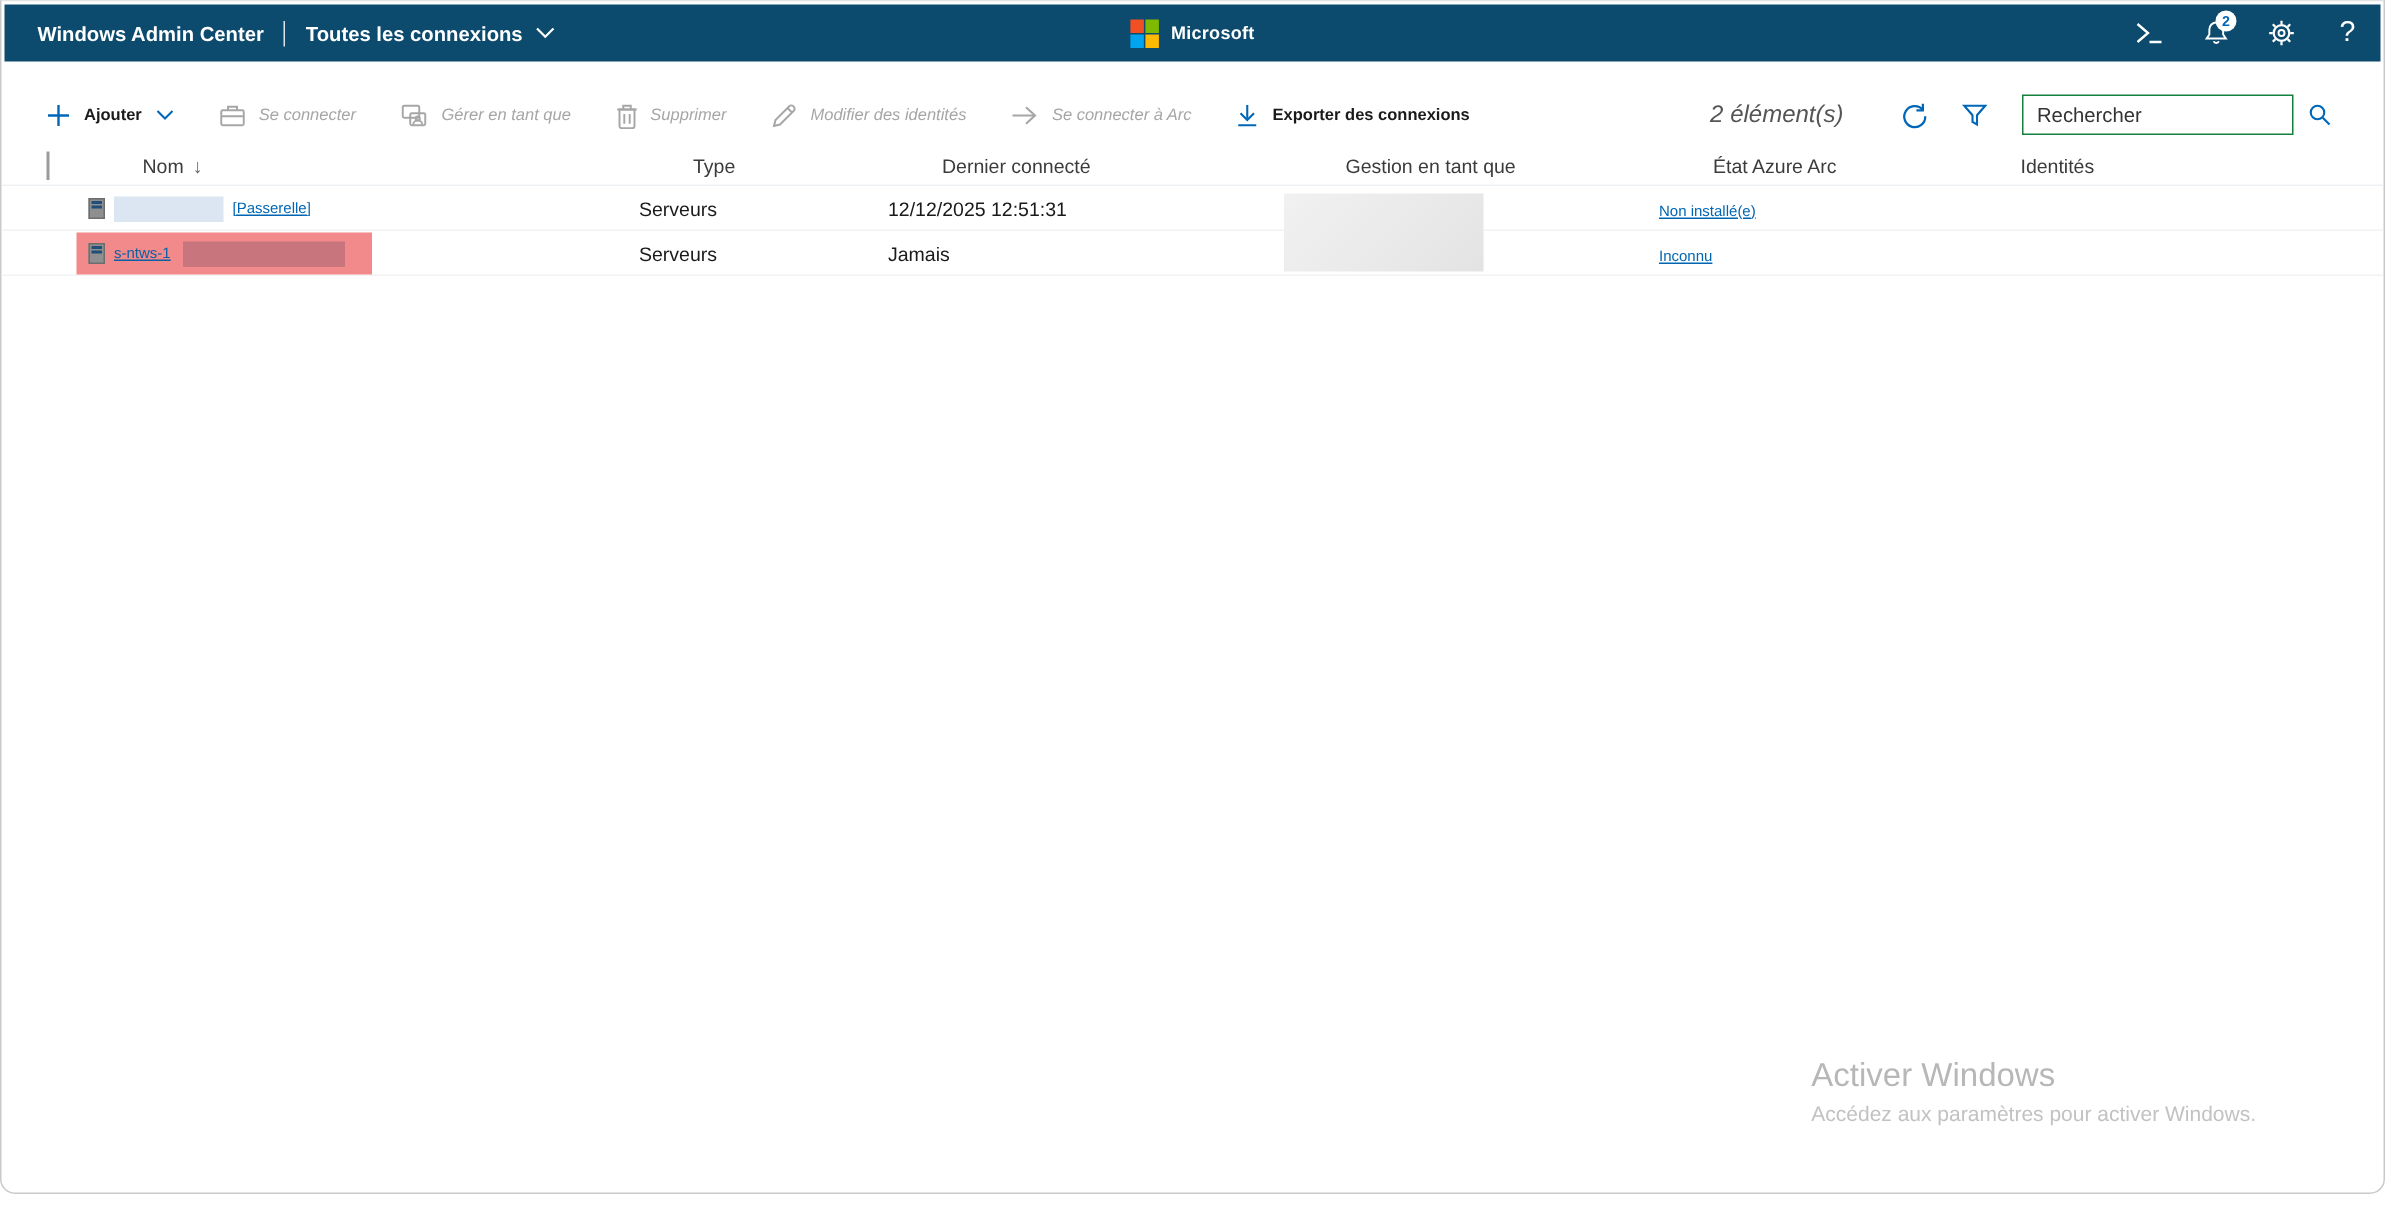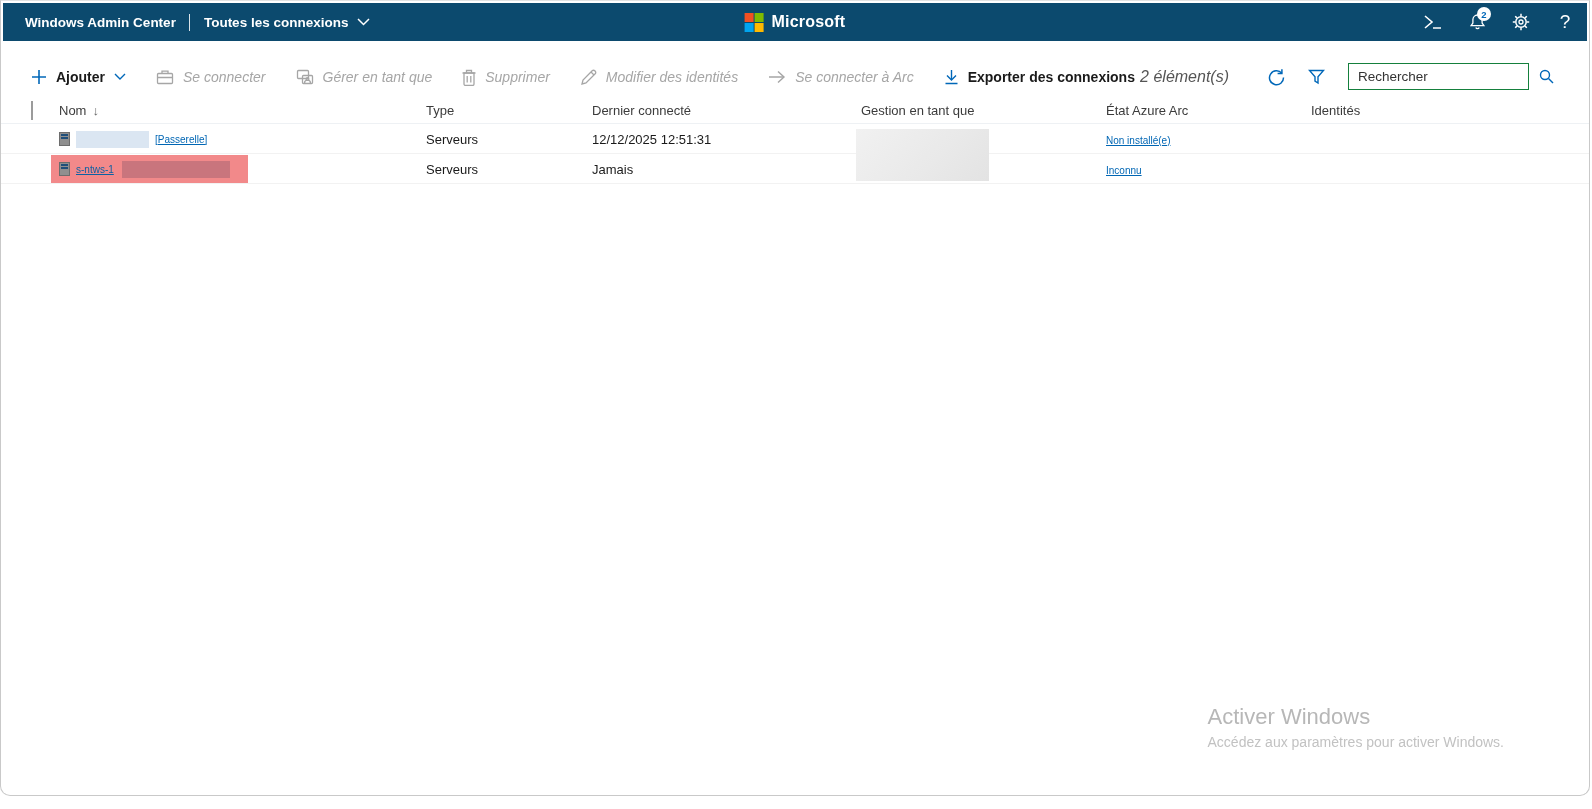--- a/index.html
+++ b/index.html
@@ -15,55 +15,55 @@
     background:#0c4a6e; color:#fff; display:flex; align-items:center;
   }
   .topbar .app-title { font-size:13.5px; font-weight:bold; margin-left:22px; white-space:nowrap; }
   .topbar .tb-sep { width:1px; height:17px; background:rgba(255,255,255,.85); margin:0 14px 0 13px; }
   .topbar .context { display:flex; align-items:center; gap:9px; cursor:pointer; }
   .topbar .context .lbl { font-size:13.5px; font-weight:600; }
   .brand { position:absolute; left:50%; top:0; height:38px; transform:translateX(-50%);
     display:flex; align-items:center; gap:8px; }
   .ms-squares { display:grid; grid-template-columns:9px 9px; grid-template-rows:9px 9px; gap:1px; }
   .ms-squares i { display:block; }
-  .brand .brand-name { color:#fff; font-size:16px; font-weight:600; letter-spacing:.2px; }
+  .brand .brand-name { color:#fff; font-size:12px; font-weight:600; letter-spacing:.2px; }
   .topbar-actions { position:absolute; right:0; top:0; height:38px; display:flex; align-items:center; }
   .topbar-actions .tb-btn { width:44px; height:38px; display:flex; align-items:center; justify-content:center;
     color:#fff; position:relative; cursor:pointer; }
   .badge {
     position:absolute; top:4px; right:8px; min-width:14px; height:14px; border-radius:7px;
     background:#fff; color:#0067b8; font-size:9.5px; font-weight:bold;
     display:flex; align-items:center; justify-content:center; padding:0 2px;
   }
   .help-glyph { font-size:19px; font-weight:400; font-family:"Liberation Sans",sans-serif; }
   
   .toolbar { position:absolute; top:58px; left:0; right:0; height:36px; display:flex; align-items:center; }
   .tool-group { display:flex; align-items:center; margin-left:30px; gap:30px; }
-  .tool-btn { display:flex; align-items:center; gap:9px; font-size:14px; cursor:pointer; white-space:nowrap; }
+  .tool-btn { display:flex; align-items:center; gap:9px; font-size:11px; cursor:pointer; white-space:nowrap; }
   .tool-btn .t-lbl { color:#1a1a1a; }
   .tool-btn.disabled { cursor:default;font-style:italic; }
   .tool-btn.disabled .t-lbl { color:#a6a6a6; }
   .tool-btn.disabled svg { stroke:#a6a6a6; }
   .tool-btn svg { stroke:#0067b8; }
   .count { position:absolute; right:360px; top:0; height:36px; display:flex; align-items:center;
     font-size:16px; font-style:italic; color:#555; }
   .icon-btn { position:absolute; top:0; height:36px; width:30px; display:flex; align-items:center; justify-content:center; cursor:pointer; }
   .icon-btn.refresh { right:298px; }
   .icon-btn.filter  { right:258px; }
   .searchbox { position:absolute; right:60px; top:4px; width:181px; height:27px;
     border:1px solid #15803d; background:#fff; display:flex; align-items:center; }
   .searchbox input { flex:1; border:0; outline:none; font-size:13.5px; color:#333; padding:0 4px 0 9px;
     font-family:"Liberation Sans",sans-serif; background:transparent; }
   .searchbox input::placeholder { color:#333; opacity:1; }
   .searchbox .mag { width:26px; display:flex; align-items:center; justify-content:center; cursor:pointer; }
   
   .grid-row { display:grid; grid-template-columns:28px 367px 166px 269px 245px 205px auto;
     padding-left:30px; align-items:center; }
   .thead { position:absolute; top:96px; left:0; right:0; height:27px; border-bottom:1px solid #eef1f4; }
-  .thead .hd { font-size:13px; color:#3b3b3b; display:flex; align-items:center; gap:6px; }
+  .thead .hd { font-size:13px; color:#3b3b3b; display:flex; align-items:center; gap:6px;margin-left:36px; }
   .cbx { width:15px; height:15px; border:1px solid #9b9b9b; background:#fff; cursor:pointer; }
   .sort-arrow { color:#666; font-size:13px; }
   .tbody { position:absolute; top:123px; left:0; right:0; }
   .trow { position:relative; height:30px; border-bottom:1px solid #f2f2f2; cursor:pointer; }
   .trow .grid-row { height:30px; }
   .cell { font-size:13px; color:#1a1a1a; white-space:nowrap; }
   .name-cell { display:flex; align-items:center; gap:6px; position:relative; z-index:2; }
   .link { color:#0066b4; text-decoration:underline; cursor:pointer; font-size:10px; }
   .redact-name { width:73px; height:17px; background:#dbe6f2; }
   .hl-box { position:absolute; left:50px; top:1px; width:197px; height:28px; background:#f2898a; z-index:1; }

